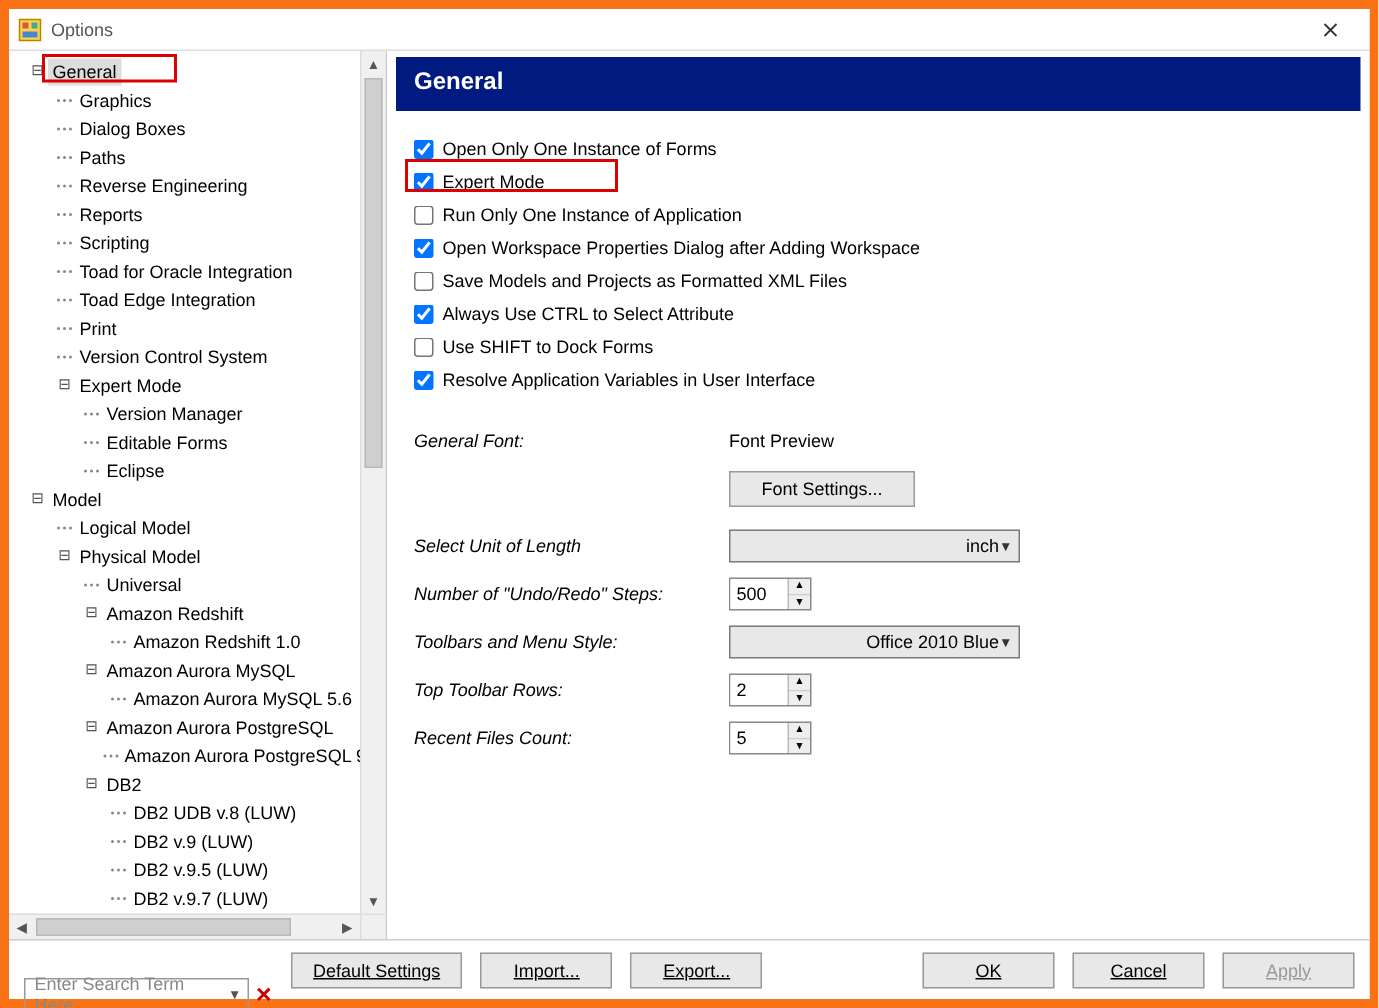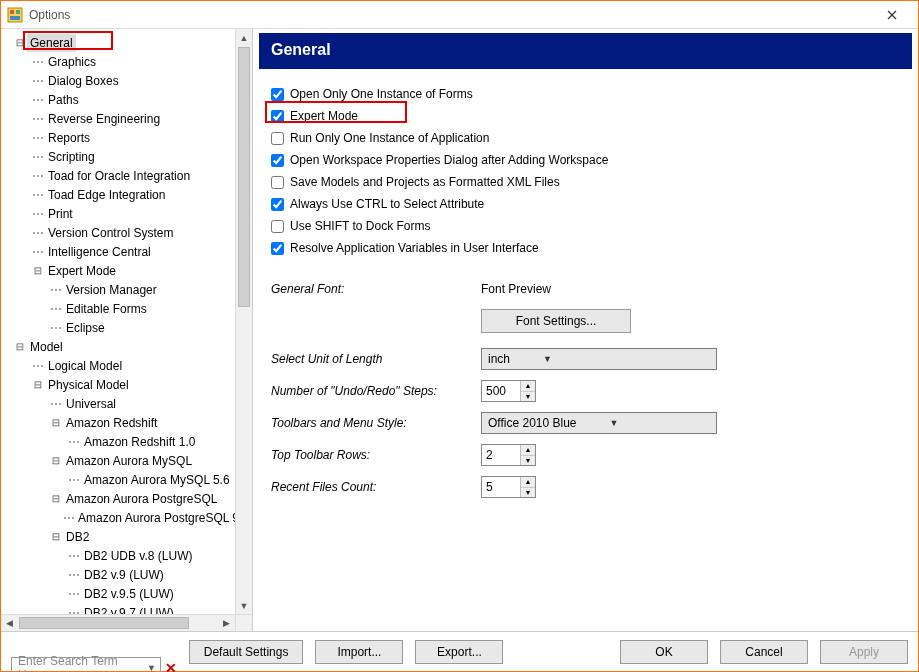--- a/index.html
+++ b/index.html
@@ -7,21 +7,21 @@
     margin: 0;
     font-family: Tahoma, "Segoe UI", Arial, sans-serif;
     font-size: 12px;
     background: #fff;
     color: #000;
     overflow: hidden;
   }
   .window {
     width: 919px;
     height: 672px;
-    border: 1px solid #f97316;
+    border: 6px solid #f97316;
     display: flex;
     flex-direction: column;
     background: #fff;
   }
   .titlebar {
     height: 28px;
     display: flex;
     align-items: center;
     border-bottom: 1px solid #ddd;
     padding: 0 6px;
@@ -162,26 +162,25 @@
     height: 22px;
   }
   .chk input { margin:0; width:13px; height:13px; }
   .row {
     display: flex; align-items: center;
     height: 32px;
   }
   .row .lab { width: 210px; font-style: italic; }
   .row .ctl { width: 210px; }
   .sel {
-    width: 236px; height: 22px;
+    width: 194px; height: 22px;
     border: 1px solid #7a7a7a;
     background: #e8e8e8;
-    display: flex; align-items: center; justify-content: flex-start;
+    display: flex; align-items: center; justify-content: flex-end;
     padding: 0 4px 0 6px;
-    gap: 33px;
   }
   .sel .arrow { font-size: 9px; color:#333; }
   .spin {
     display: inline-flex; align-items: stretch; height: 22px;
     border: 1px solid #888;
   }
   .spin input {
     width: 38px; border: none; padding: 0 4px; font: inherit; outline: none;
   }
   .spin .btns {
@@ -193,21 +192,21 @@
   }
   .spin .btns div:last-child{border-bottom:none;}
   .btn {
     height: 24px;
     padding: 0 14px;
     border: 1px solid #999;
     background: #e8e8e8;
     display: inline-flex; align-items: center; justify-content: center;
     cursor: default;
   }
-  .btn.wide { min-width: 88px; }
+  .btn.wide { min-width: 88px; text-decoration: underline; }
   .btn.disabled { color: #999; }
 
   .footer {
     height: 40px;
     border-top: 1px solid #ccc;
     display: flex; align-items: center;
     padding: 0 10px; gap: 12px;
     background: #fff;
   }
   .search {
@@ -299,25 +298,20 @@
               <span class="dots"></span>
               <span class="label">Print</span>
             </div>
             <div class="node">
               <span class="indent" style="width: 26px;"></span>
               <span class="dots"></span>
               <span class="label">Version Control System</span>
             </div>
             <div class="node">
               <span class="indent" style="width: 26px;"></span>
-              <span class="dots"></span>
-              <span class="label">Intelligence Central</span>
-            </div>
-            <div class="node">
-              <span class="indent" style="width: 26px;"></span>
               <span class="tw">⊟</span>
               <span class="label">Expert Mode</span>
             </div>
             <div class="node">
               <span class="indent" style="width: 44px;"></span>
               <span class="dots"></span>
               <span class="label">Version Manager</span>
             </div>
             <div class="node">
               <span class="indent" style="width: 44px;"></span>
@@ -463,21 +457,21 @@
             </div>
           </div>
         <div style="height:14px;"></div>
 
         <div class="row">
           <div class="lab">General Font:</div>
           <div class="ctl">Font Preview</div>
         </div>
         <div class="row">
           <div class="lab"></div>
-          <div class="ctl"><div class="btn" style="width:150px;">Font Settings...</div></div>
+          <div class="ctl"><div class="btn" style="width:124px;">Font Settings...</div></div>
         </div>
         <div style="height:6px;"></div>
 
         <div class="row">
           <div class="lab">Select Unit of Length</div>
           <div class="ctl">
             <div class="sel">
               <span>inch</span>
               <span class="arrow">▼</span>
             </div>

